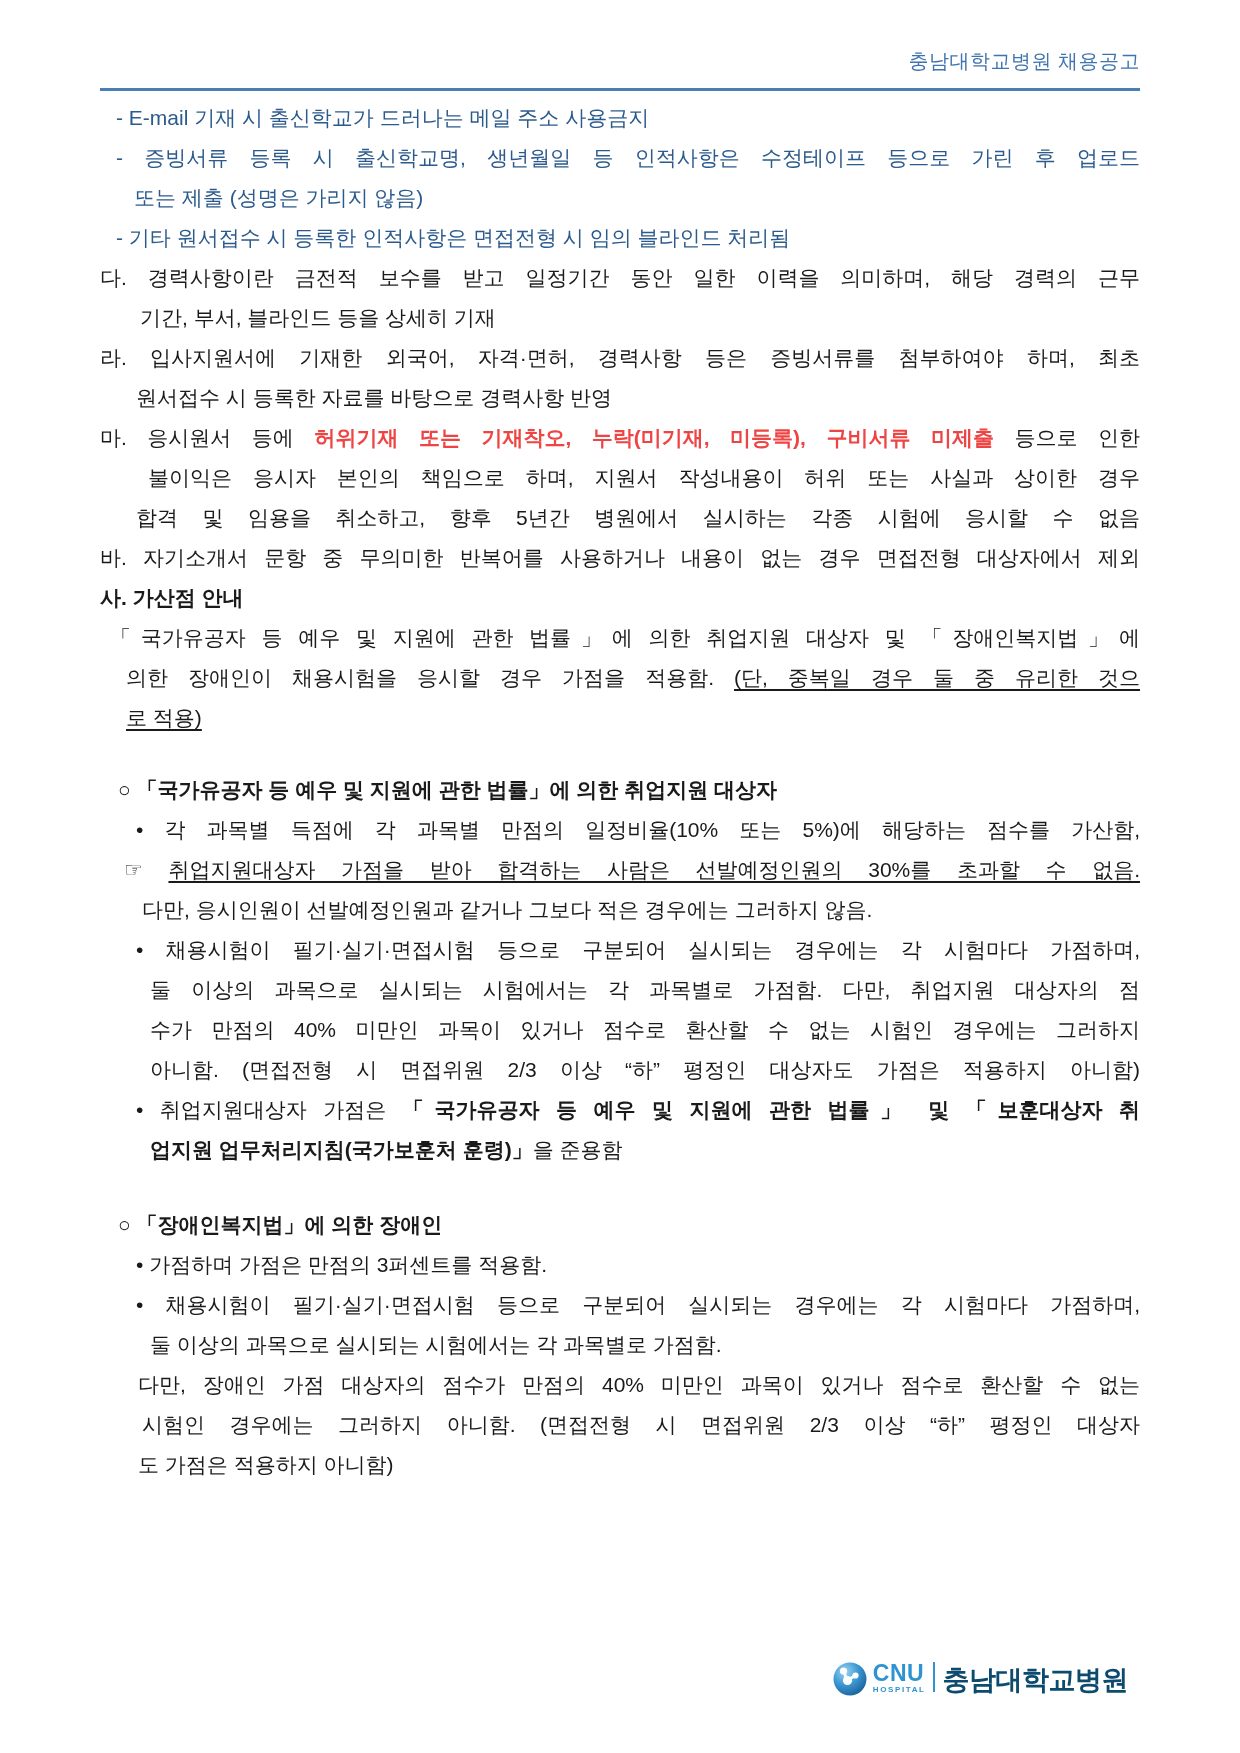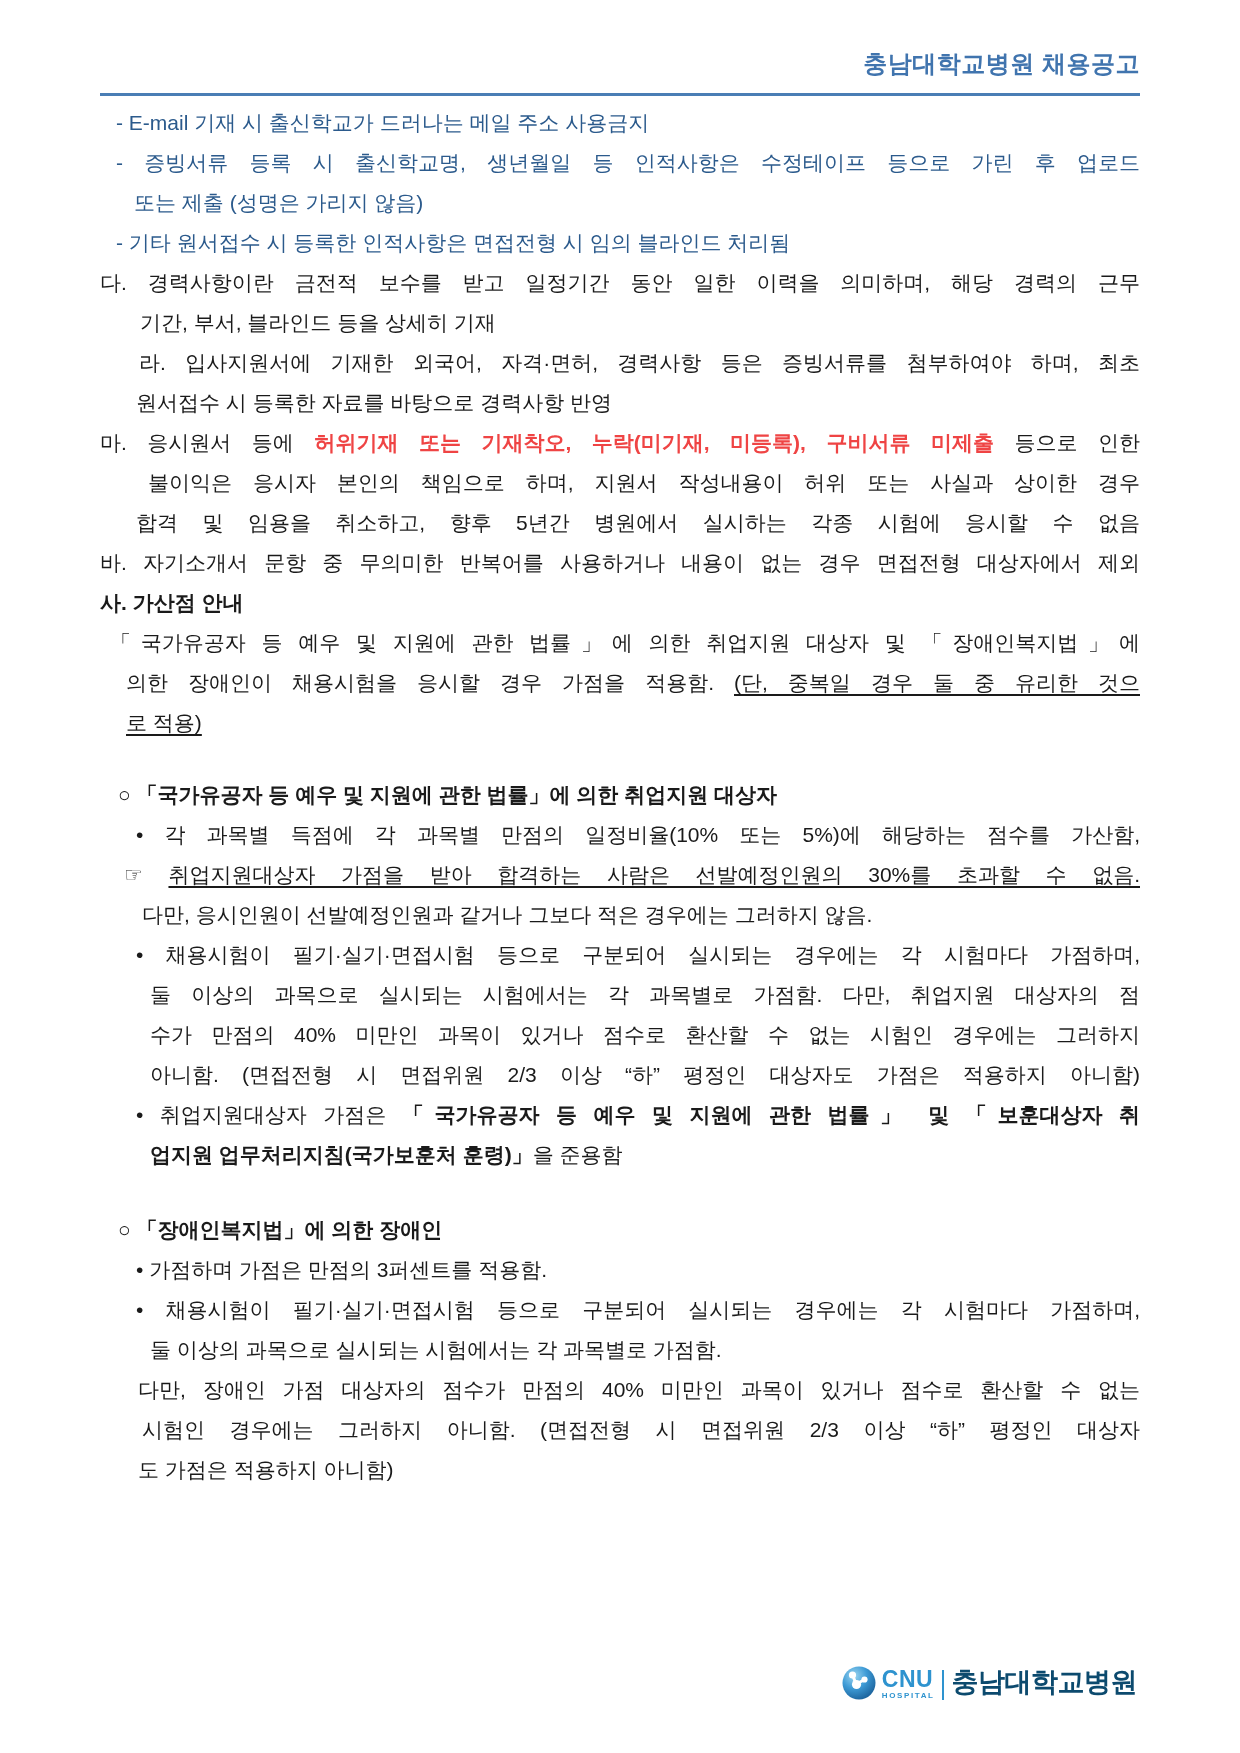--- a/index.html
+++ b/index.html
@@ -7,22 +7,22 @@
     position:relative;
     width:1240px;
     height:1753px;
     background:#ffffff;
     font-family:"Liberation Sans","DejaVu Sans",sans-serif;
     color:#1a1a1a;
     overflow:hidden;
   }
   .header { padding:48px 100px 0 100px; text-align:right; }
   .header-title {
-    font-size:24px;
-    font-weight:bold;
+    font-size:20px;
+    font-weight:normal;
     color:#4074AE;
     letter-spacing:0.5px;
   }
   .rule {
     margin:13px 100px 0 100px;
     height:3px;
     background:#4A7EB5;
   }
   .content {
     margin:7px 100px 0 100px;
@@ -39,23 +39,23 @@
   .j { text-align:justify; text-align-last:justify; }
   .c-blue { color:#2B5A8C; }
   .c-red  { color:#ef4444; font-weight:bold; }
   .bold   { font-weight:bold; }
   .und    { text-decoration:underline; text-underline-offset:4px; }
   .spacer { width:100%; }
 
   .logo {
     position:absolute;
     top:1662px;
-    right:103px;
+    right:112px;
     display:flex;
-    align-items:flex-end;
+    align-items:flex-start;
     height:38px;
   }
   .logo-globe { width:34px; height:34px; margin-right:6px; }
   .logo-cnu-block {
     display:flex;
     flex-direction:column;
     align-items:flex-start;
     line-height:1;
     margin-right:7px;
   }
@@ -97,21 +97,21 @@
 
   <div class="rule"></div>
 
   <main class="content" id="doc">
       <div class="ln" style="padding-left: 16px;"><span class="c-blue">- E-mail 기재 시 출신학교가 드러나는 메일 주소 사용금지</span></div>
       <div class="ln j" style="padding-left: 16px;"><span class="c-blue">- 증빙서류 등록 시 출신학교명, 생년월일 등 인적사항은 수정테이프 등으로 가린 후 업로드</span></div>
       <div class="ln" style="padding-left: 34px;"><span class="c-blue">또는 제출 (성명은 가리지 않음)</span></div>
       <div class="ln" style="padding-left: 16px;"><span class="c-blue">- 기타 원서접수 시 등록한 인적사항은 면접전형 시 임의 블라인드 처리됨</span></div>
       <div class="ln j" style="padding-left: 0px;"><span>다. 경력사항이란 금전적 보수를 받고 일정기간 동안 일한 이력을 의미하며, 해당 경력의 근무</span></div>
       <div class="ln" style="padding-left: 40px;"><span>기간, 부서, 블라인드 등을 상세히 기재</span></div>
-      <div class="ln j" style="padding-left: 0px; margin-left: 39px;"><span>라. 입사지원서에 기재한 외국어, 자격·면허, 경력사항 등은 증빙서류를 첨부하여야 하며, 최초</span></div>
+      <div class="ln j" style="padding-left: 0px;"><span>라. 입사지원서에 기재한 외국어, 자격·면허, 경력사항 등은 증빙서류를 첨부하여야 하며, 최초</span></div>
       <div class="ln" style="padding-left: 36px;"><span>원서접수 시 등록한 자료를 바탕으로 경력사항 반영</span></div>
       <div class="ln j" style="padding-left: 0px;"><span>마. 응시원서 등에 </span><span class="c-red">허위기재 또는 기재착오, 누락(미기재, 미등록), 구비서류 미제출</span><span> 등으로 인한</span></div>
       <div class="ln j" style="padding-left: 48px;"><span>불이익은 응시자 본인의 책임으로 하며, 지원서 작성내용이 허위 또는 사실과 상이한 경우</span></div>
       <div class="ln j" style="padding-left: 36px;"><span>합격 및 임용을 취소하고, 향후 5년간 병원에서 실시하는 각종 시험에 응시할 수 없음</span></div>
       <div class="ln j" style="padding-left: 0px;"><span>바. 자기소개서 문항 중 무의미한 반복어를 사용하거나 내용이 없는 경우 면접전형 대상자에서 제외</span></div>
       <div class="ln" style="padding-left: 0px;"><span class="bold">사. 가산점 안내</span></div>
       <div class="ln j" style="padding-left: 10px;"><span>「국가유공자 등 예우 및 지원에 관한 법률」에 의한 취업지원 대상자 및 「장애인복지법」에</span></div>
       <div class="ln j" style="padding-left: 26px;"><span>의한 장애인이 채용시험을 응시할 경우 가점을 적용함. </span><span class="und">(단, 중복일 경우 둘 중 유리한 것으</span></div>
       <div class="ln" style="padding-left: 26px;"><span class="und">로 적용)</span></div>
       <div class="spacer" style="height: 32px;"></div>

